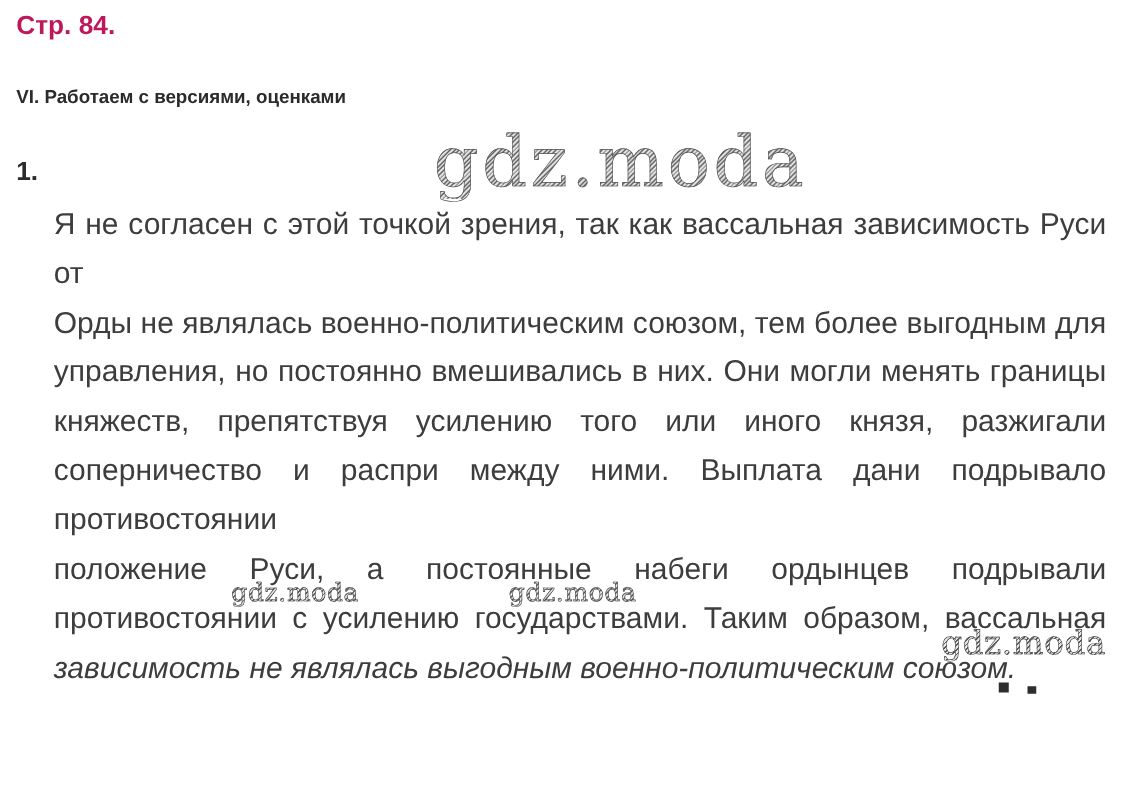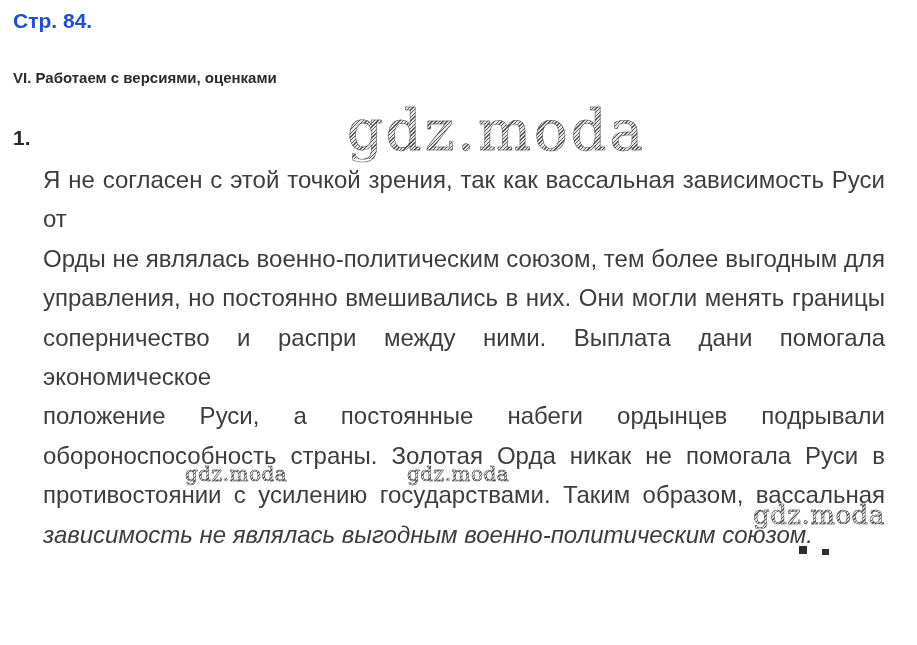--- a/index.html
+++ b/index.html
@@ -18,21 +18,21 @@
     position: absolute;
     inset: 0;
     background: #ffffff;
   }
   .page-header {
     position: absolute;
     left: 13px;
     top: 9px;
     font-size: 21px;
     font-weight: bold;
-    color: #1d4ed8;
+    color: #be185d;
     line-height: 24px;
   }
   .section-title {
     position: absolute;
     left: 13px;
     top: 66px;
     font-size: 15px;
     font-weight: bold;
     color: #2b2b2b;
     line-height: 24px;
@@ -112,23 +112,23 @@
   <div class="section-title">VI. Работаем с версиями, оценками</div>
 
   <div class="item-number">1.</div>
 
   <div class="wm wm-large">gdz.moda</div>
 
   <div class="answer">
     <div class="line">Я не согласен с этой точкой зрения, так как вассальная зависимость Руси от</div>
     <div class="line">Орды не являлась военно-политическим союзом, тем более выгодным для</div>
     <div class="line">управления, но постоянно вмешивались в них. Они могли менять границы</div>
-    <div class="line">соперничество и распри между ними. Выплата дани помогала экономическое</div>
+    <div class="line">княжеств, препятствуя усилению того или иного князя, разжигали</div>
+    <div class="line">соперничество и распри между ними. Выплата дани подрывало противостоянии</div>
     <div class="line">положение Руси, а постоянные набеги ордынцев подрывали</div>
-    <div class="line">обороноспособность страны. Золотая Орда никак не помогала Руси в</div>
     <div class="line">противостоянии с усилению государствами. Таким образом, вассальная</div>
     <div class="line last">зависимость не являлась выгодным военно-политическим союзом.</div>
   </div>
 
   <div class="wm wm-small wm-s1">gdz.moda</div>
 
   <div class="wm wm-small wm-s2">gdz.moda</div>
 
   <div class="wm wm-medium">gdz.moda</div>
 

